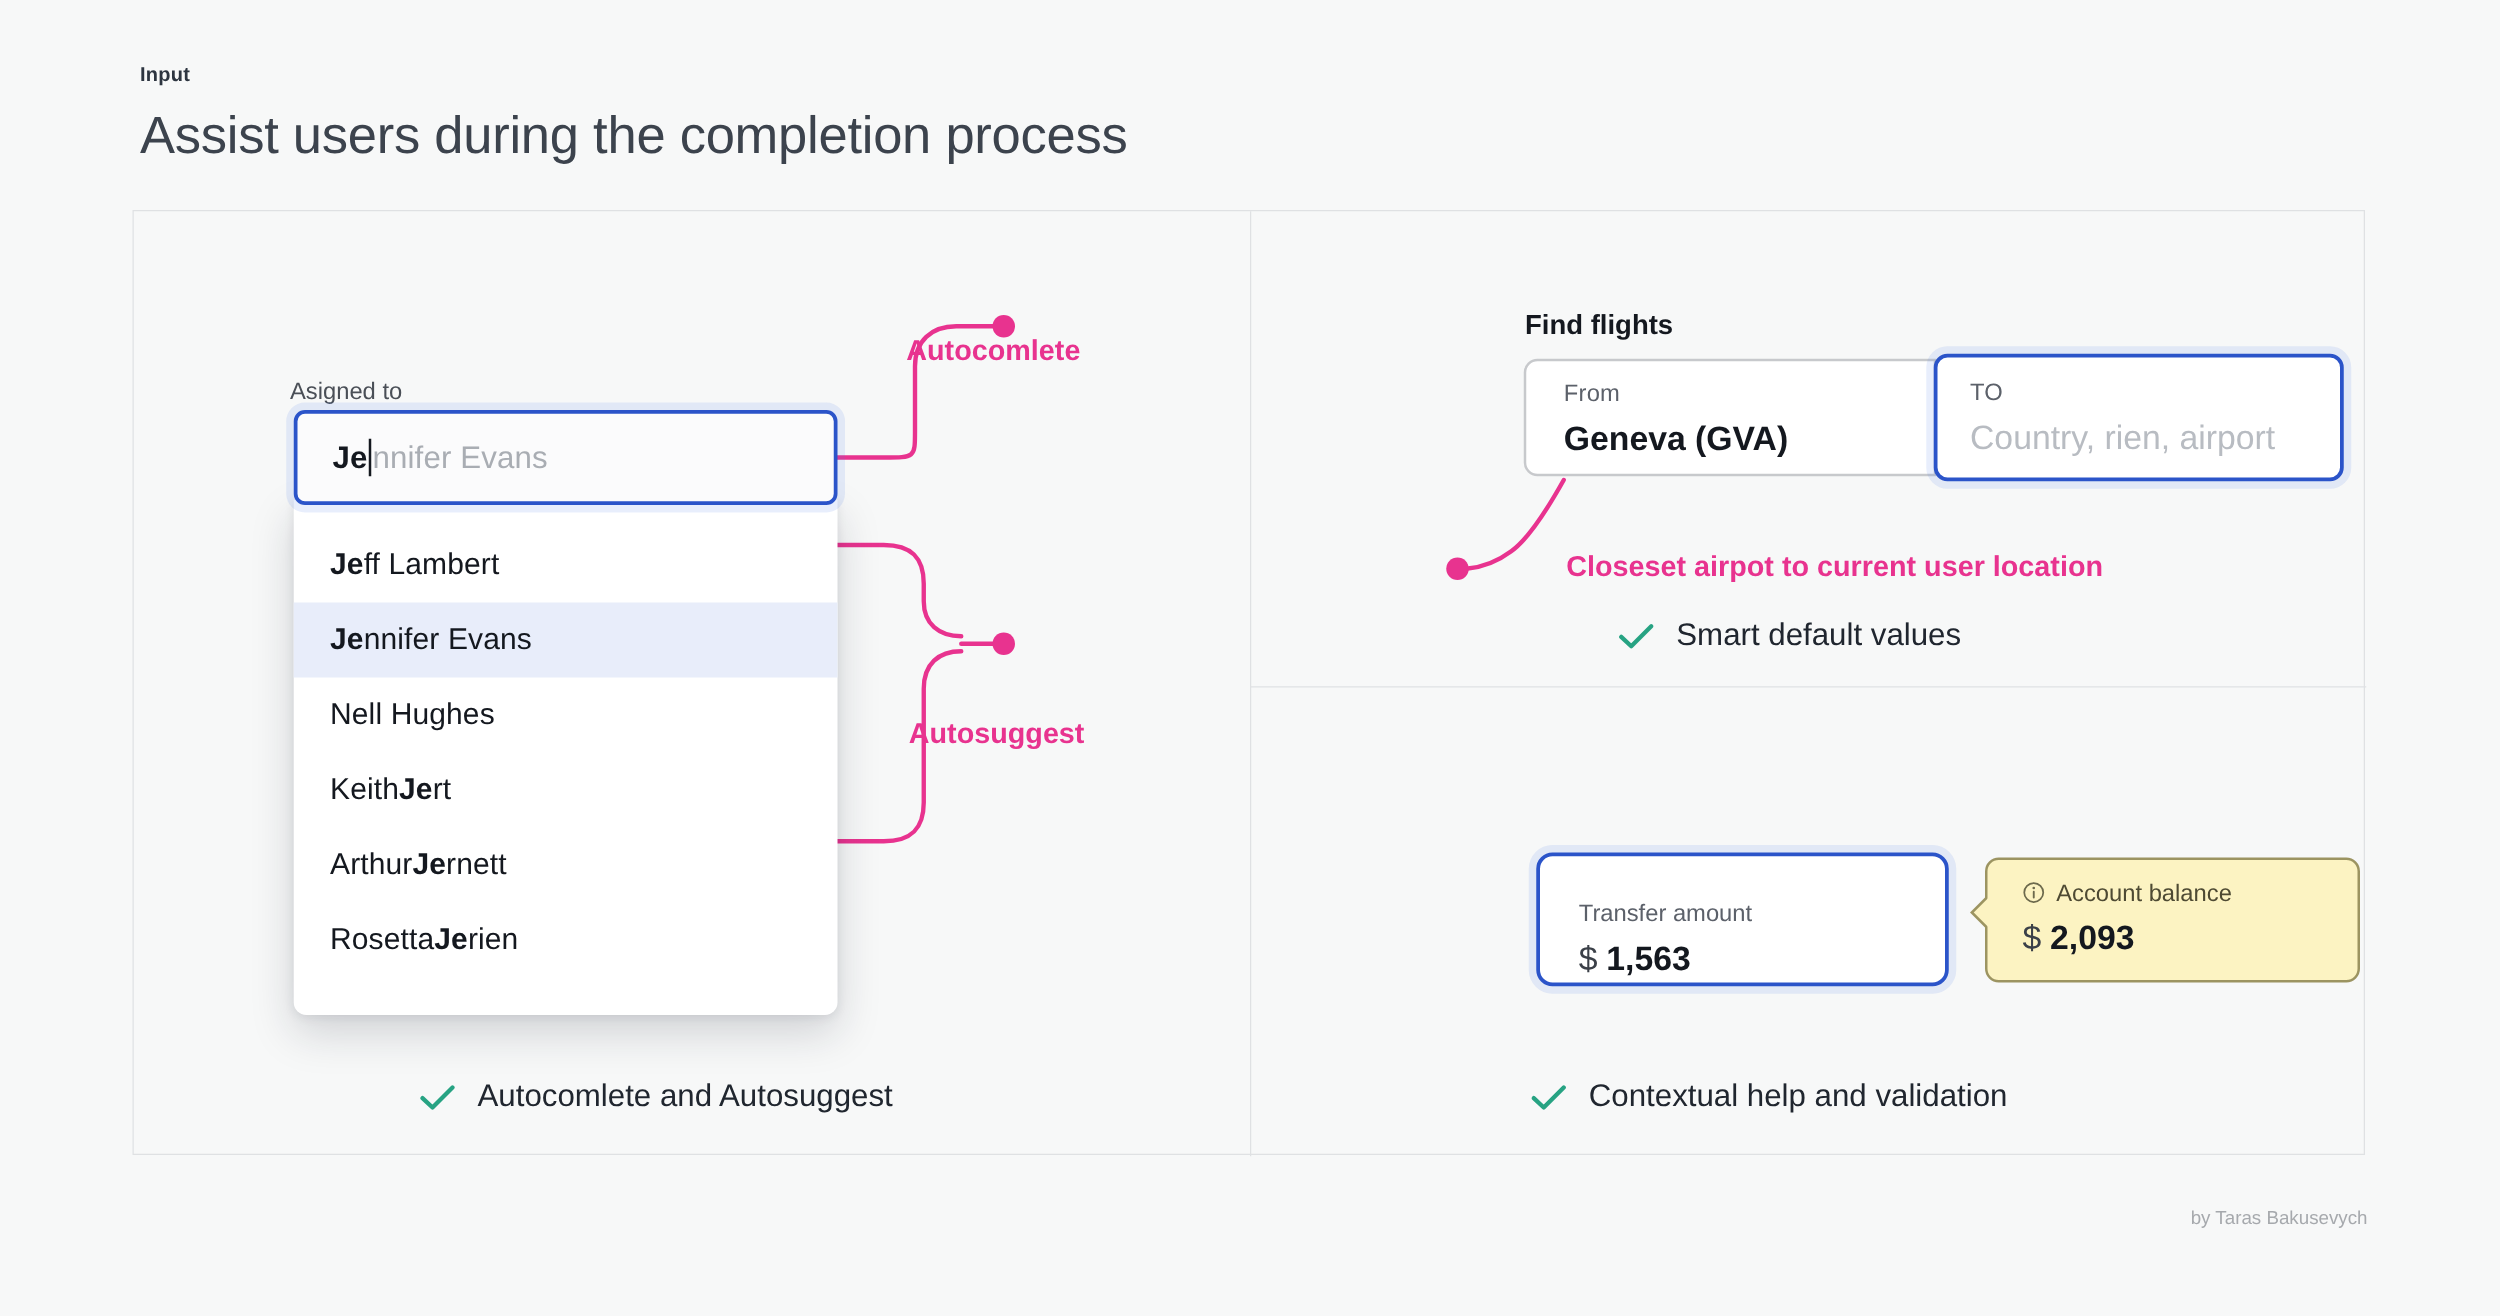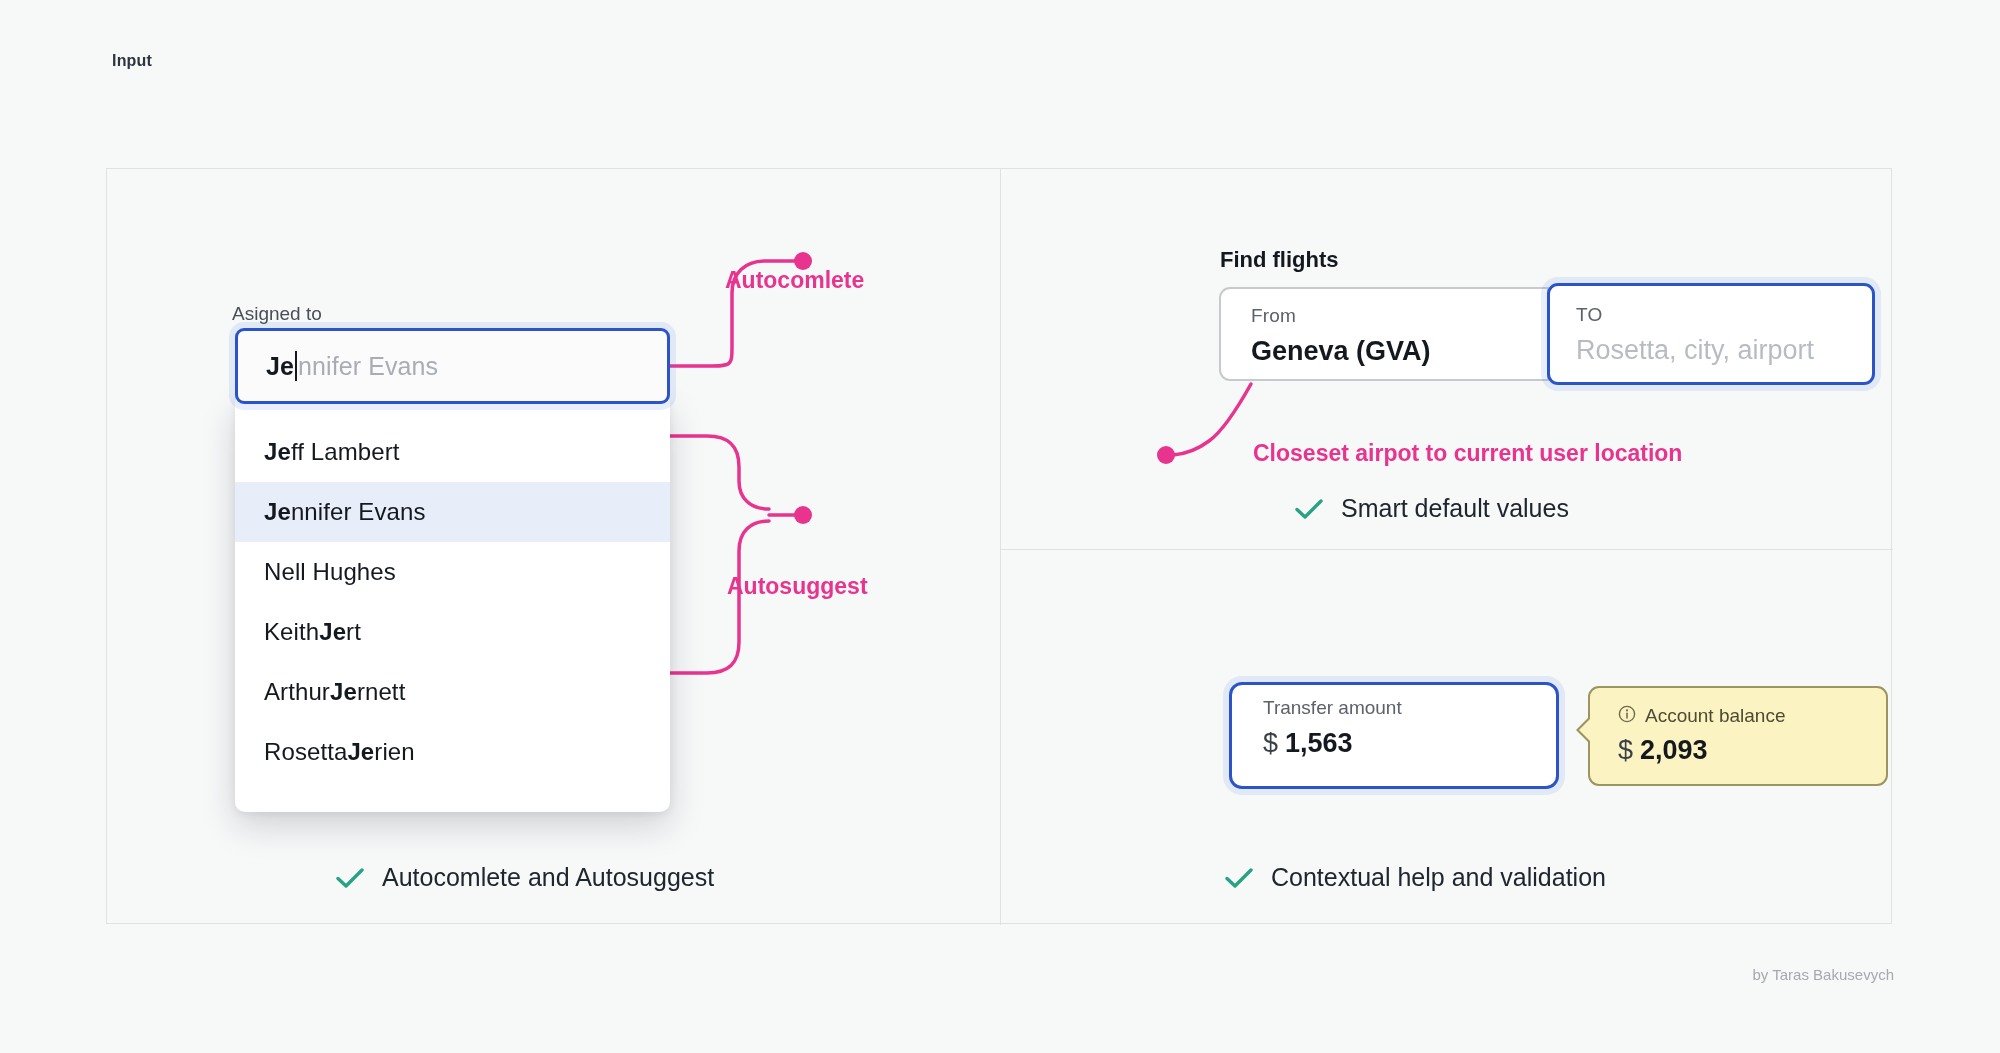--- a/index.html
+++ b/index.html
@@ -217,21 +217,21 @@
   .transfer-row { position: absolute; left: 1122px; top: 652px; display: flex; align-items: flex-start; }
 
   .transfer-box {
     position: relative;
     width: 330px;
     height: 107px;
     background: #ffffff;
     border: 3px solid #2b54c9;
     border-radius: 13px;
     box-shadow: 0 0 0 6px rgba(80,120,230,.13);
-    padding: 12px 0 0 31px;
+    padding: 36px 0 0 31px;
     z-index: 3;
   }
   .transfer-cap { font-size: 19px; color: #5c616a; }
   .transfer-val { margin-top: 9px; font-size: 27px; font-weight: bold; color: #14181f; }
   .transfer-val .cur { font-weight: 400; color: #3b4048; margin-right: 7px; }
 
   .tooltip {
     position: relative;
     margin-left: 29px;
     width: 300px;
@@ -279,20 +279,21 @@
     color: #a6a9ad;
   }
 </style>
 </head>
 <body>
 
 <div class="page">
 
   <div class="header">
     <div class="eyebrow">Input</div>
+    <div class="headline">Assist users during the completion process</div>
   </div>
 
   <div class="frame">
     <div class="v-divider"></div>
     <div class="h-divider"></div>
 
     <div class="left-panel">
 
       <div class="field-label">Asigned to</div>
 
@@ -353,21 +354,21 @@
     <div class="right-top">
       <div class="section-title">Find flights</div>
 
       <div class="flight-row">
         <div class="flight-from">
           <div class="flight-cap">From</div>
           <div class="flight-val">Geneva (GVA)</div>
         </div>
         <div class="flight-to">
           <div class="flight-cap">TO</div>
-          <div class="flight-ph">Rosetta, city, airport</div>
+          <div class="flight-ph">Country, rien, airport</div>
         </div>
       </div>
 
       <svg class="annot-svg" viewBox="0 0 892 380">
         <path d="M 250 215 C 236 240 222 262 208 272 C 196 281 184 285 172 286" fill="none" stroke="#e8338f" stroke-width="3.5" stroke-linecap="round"></path>
         <circle cx="165" cy="286" r="9" fill="#e8338f"></circle>
       </svg>
     </div>
 
     <div class="right-bottom">

